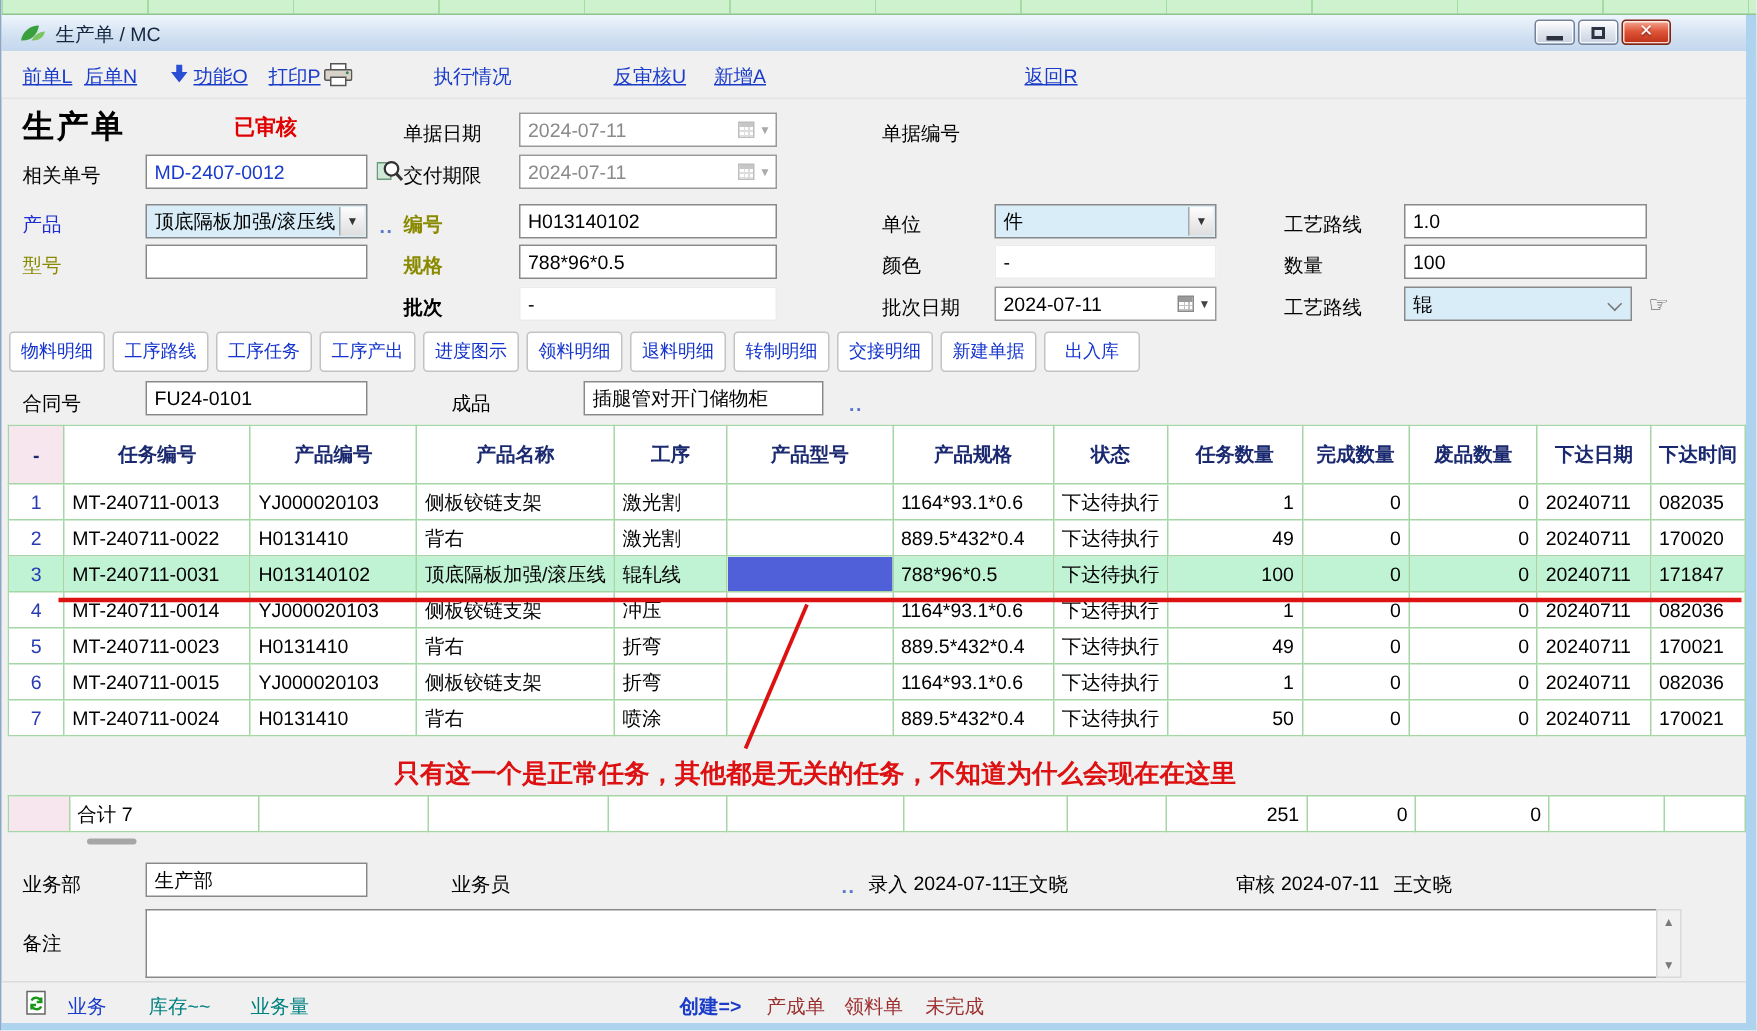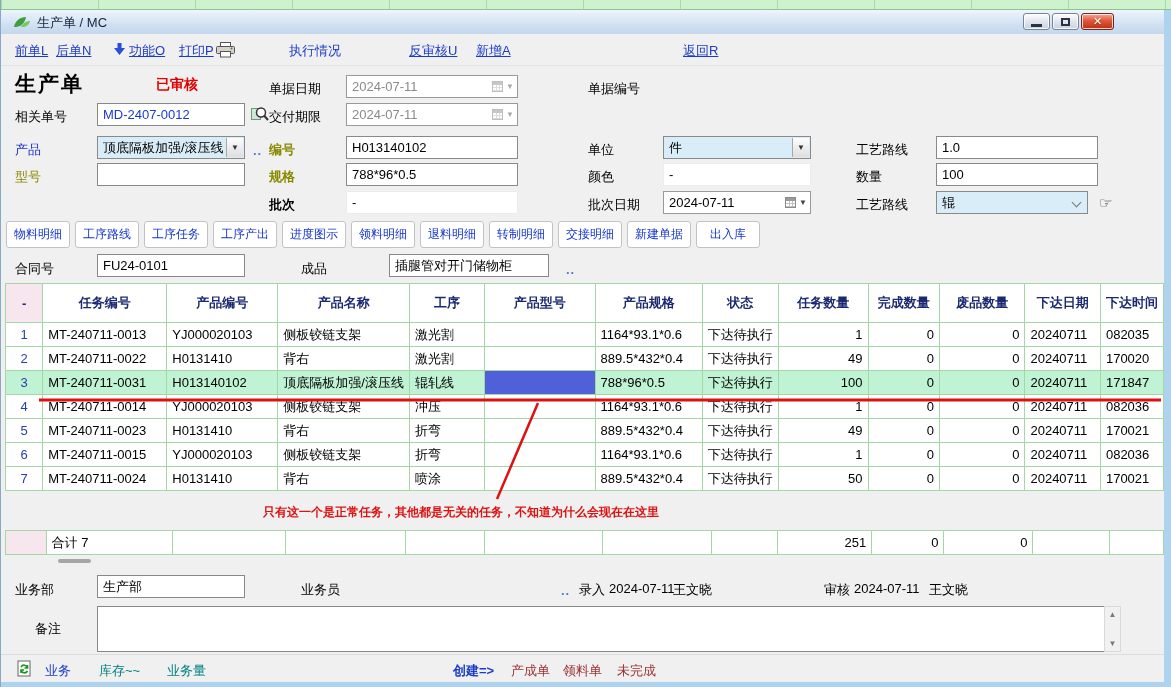--- a/index.html
+++ b/index.html
@@ -79,21 +79,21 @@
   table { border-collapse:collapse; table-layout:fixed; background:#fff; }
   th,td { border:1px solid var(--tbl-border,#a5d6a5); padding:0 5px; overflow:hidden;
     white-space:nowrap; height:24px; font-size:13px; }
   th { height:39px; color:#1b2a70; font-weight:bold; text-align:center; background:#fff; }
   .pink { background:#f7e6ee !important; }
   td.rnum { color:#2a3cb4; text-align:center; }
   td.num { text-align:right; }
   tr.sel td { background:var(--sel-row,#c0f2d4); }
   td.selcell { background:var(--sel-cell,#5060d8) !important; }
 
-  .annot { position:absolute; left:262px; top:504px; font-size:12px; font-weight:bold;
+  .annot { position:absolute; left:262px; top:504px; font-size:17px; font-weight:bold;
     color:var(--annot-red,#de1f1f); font-family:"Liberation Serif","DejaVu Serif",serif; z-index:6; }
   .overlay { position:absolute; left:0; top:0; width:1171px; height:687px; pointer-events:none; z-index:5; }
 
   .splitter { position:absolute; left:57px; top:559px; width:33px; height:4px; background:#a6a6a6; border-radius:2px; }
 
   .statictext { position:absolute; white-space:nowrap; }
 
   textarea.remark { position:absolute; left:96px; top:606px; width:1007px; height:46px;
     border:1px solid #898989; border-right:none; resize:none; font-family:inherit; font-size:13px; background:#fff; }
   .vscroll { position:absolute; left:1103px; top:606px; width:17px; height:46px; background:#f1f1f1;
@@ -444,21 +444,21 @@
   <input class="inp" style="left: 96px; top: 575px; width: 148px;" value="生产部">
   <span class="lbl" style="left:300px;top:581px;">业务员</span>
   <span class="more" style="left:560px;top:583px;">..</span>
   <span class="statictext" style="left:578px;top:581px;">录入</span>
   <span class="statictext" style="left:608px;top:581px;">2024-07-11</span>
   <span class="statictext" style="left:672px;top:581px;">王文晓</span>
   <span class="statictext" style="left:823px;top:581px;">审核</span>
   <span class="statictext" style="left:853px;top:581px;">2024-07-11</span>
   <span class="statictext" style="left:928px;top:581px;">王文晓</span>
 
-  <span class="lbl" style="left:14px;top:620px;margin-left:20px;">备注</span>
+  <span class="lbl" style="left:14px;top:620px;">备注</span>
   <textarea class="remark" value="" style=""></textarea>
   <div class="vscroll">
     <span>▲</span>
     <span>▼</span>
   </div>
 
   <div class="bottombar">
     <span class="bitem" style="left:16px;top:5px;">
       <svg width="15" height="17" viewBox="0 0 15 17">
         <rect x="1" y="1" width="12" height="15" fill="#fff" stroke="#666"></rect>

